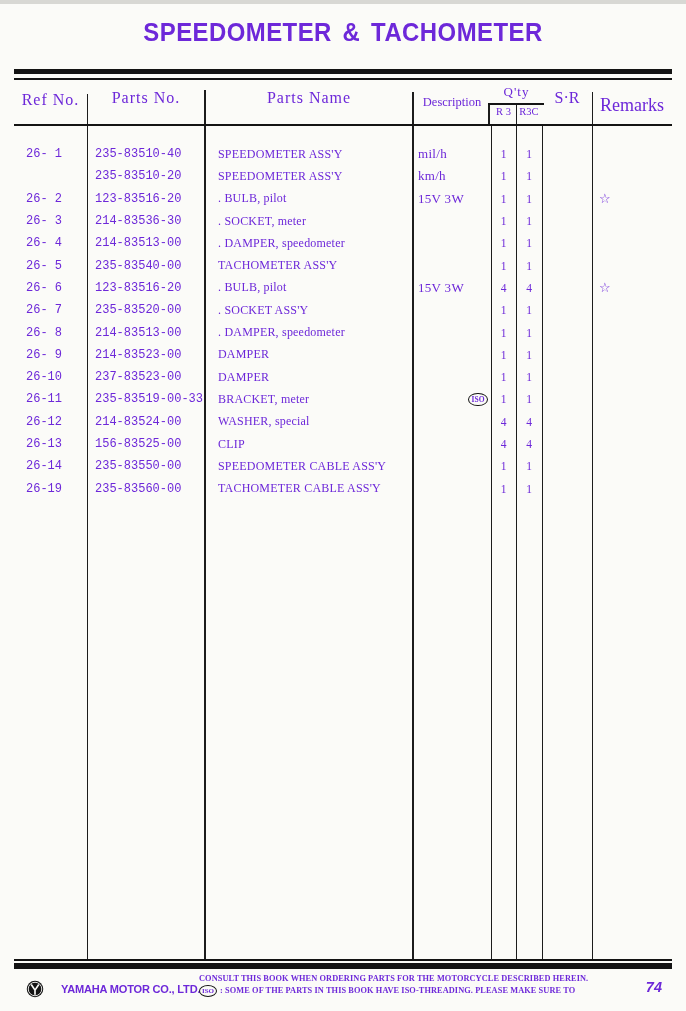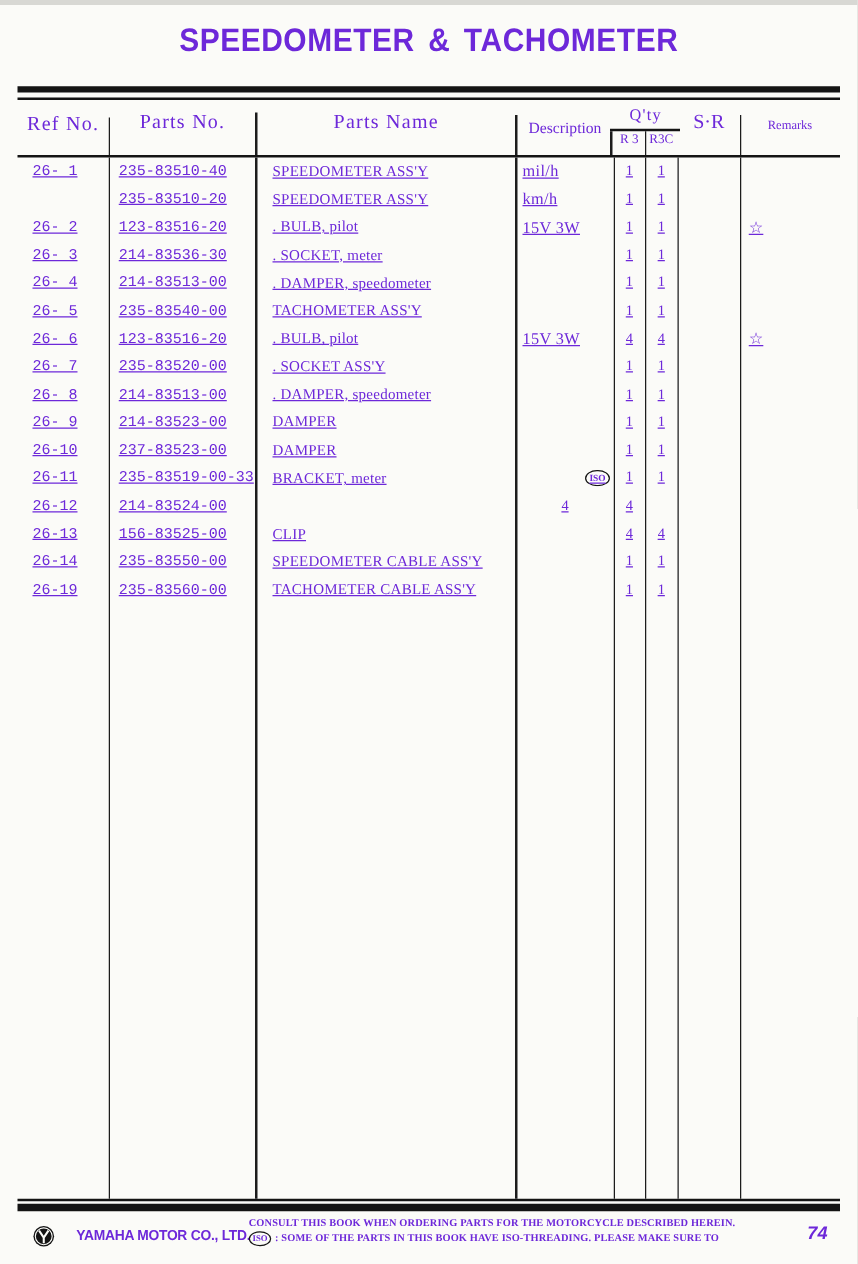--- a/index.html
+++ b/index.html
@@ -24,35 +24,35 @@
   .hlabel{position:absolute;text-align:center;white-space:nowrap;}
   .h-ref   {left:0;    width:73px; top:9px; font-size:16px;letter-spacing:1px;}
   .h-pno   {left:73px; width:118px;top:7px; font-size:16px;letter-spacing:1px;}
   .h-pname {left:191px;width:208px;top:7px; font-size:16px;letter-spacing:1px;}
   .h-desc  {left:399px;width:78px; top:13px;font-size:12.5px;}
   .h-qty   {left:477px;width:51px; top:2px; font-size:13px;letter-spacing:1px;}
   .h-qtyline{position:absolute;left:474px;top:21px;width:56px;height:1.5px;background:#141414;}
   .h-r3    {left:477px;width:25px; top:24px;font-size:10.5px;}
   .h-r3c   {left:502px;width:26px; top:24px;font-size:10.5px;}
   .h-sr    {left:528px;width:50px; top:7px; font-size:16px;}
-  .h-rem   {left:578px;width:80px; top:13px;font-size:10px;}
+  .h-rem   {left:578px;width:80px; top:13px;font-size:18px;}
 
   .tick{position:absolute;width:1.5px;background:#1c1c1c;}
   .t1{left:72.5px; top:12px;height:30px;}
   .t2{left:190.2px;top:8px; height:34px;}
   .t3{left:398.2px;top:10px;height:32px;}
   .t4{left:474px;  top:23px;height:19px;}
   .t5{left:501.5px;top:23px;height:19px;}
   .t6{left:577.5px;top:10px;height:32px;}
 
   .vline{position:absolute;width:1.5px;background:#1c1c1c;top:44px;bottom:0;}
   .v1{left:72.5px;} .v2{left:190.2px;} .v3{left:398.2px;} .v4{left:476.5px;}
   .v5{left:501.5px;} .v6{left:527.5px;} .v7{left:577.5px;}
 
-  .tbody{position:absolute;top:44px;left:0;right:0;bottom:0;padding-top:0;text-decoration:underline;}
+  .tbody{position:absolute;top:44px;left:0;right:0;bottom:0;padding-top:17px;}
   .trow{display:grid;grid-template-columns:73px 118px 208px 78px 25px 26px 50px 80px;
         height:22.3px;align-items:center;}
   .c{overflow:hidden;white-space:nowrap;}
   .ref{text-align:center;padding-right:13px;font-family:"Liberation Mono",monospace;font-size:12px;}
   .pno{padding-left:8px;font-family:"Liberation Mono",monospace;font-size:12px;}
   .pname{padding-left:13px;font-size:12px;letter-spacing:0.2px;}
   .desc{padding-left:5px;padding-right:3px;display:flex;align-items:center;justify-content:space-between;}
   .desc-text{font-size:13px;letter-spacing:0.3px;}
   .q{text-align:center;font-size:11.5px;}
   .rem{padding-left:7px;font-size:13px;}
@@ -276,20 +276,21 @@
       </div>
       <div class="c q r3">1</div>
       <div class="c q r3c">1</div>
       <div class="c sr"></div>
       <div class="c rem"></div>
     </div>
 
     <div class="trow">
       <div class="c ref">26-12</div>
       <div class="c pno">214-83524-00</div>
+      <div class="c pname">WASHER, special</div>
       <div class="c desc">
         <span class="desc-text"></span>
 
       </div>
       <div class="c q r3">4</div>
       <div class="c q r3c">4</div>
       <div class="c sr"></div>
       <div class="c rem"></div>
     </div>
 

